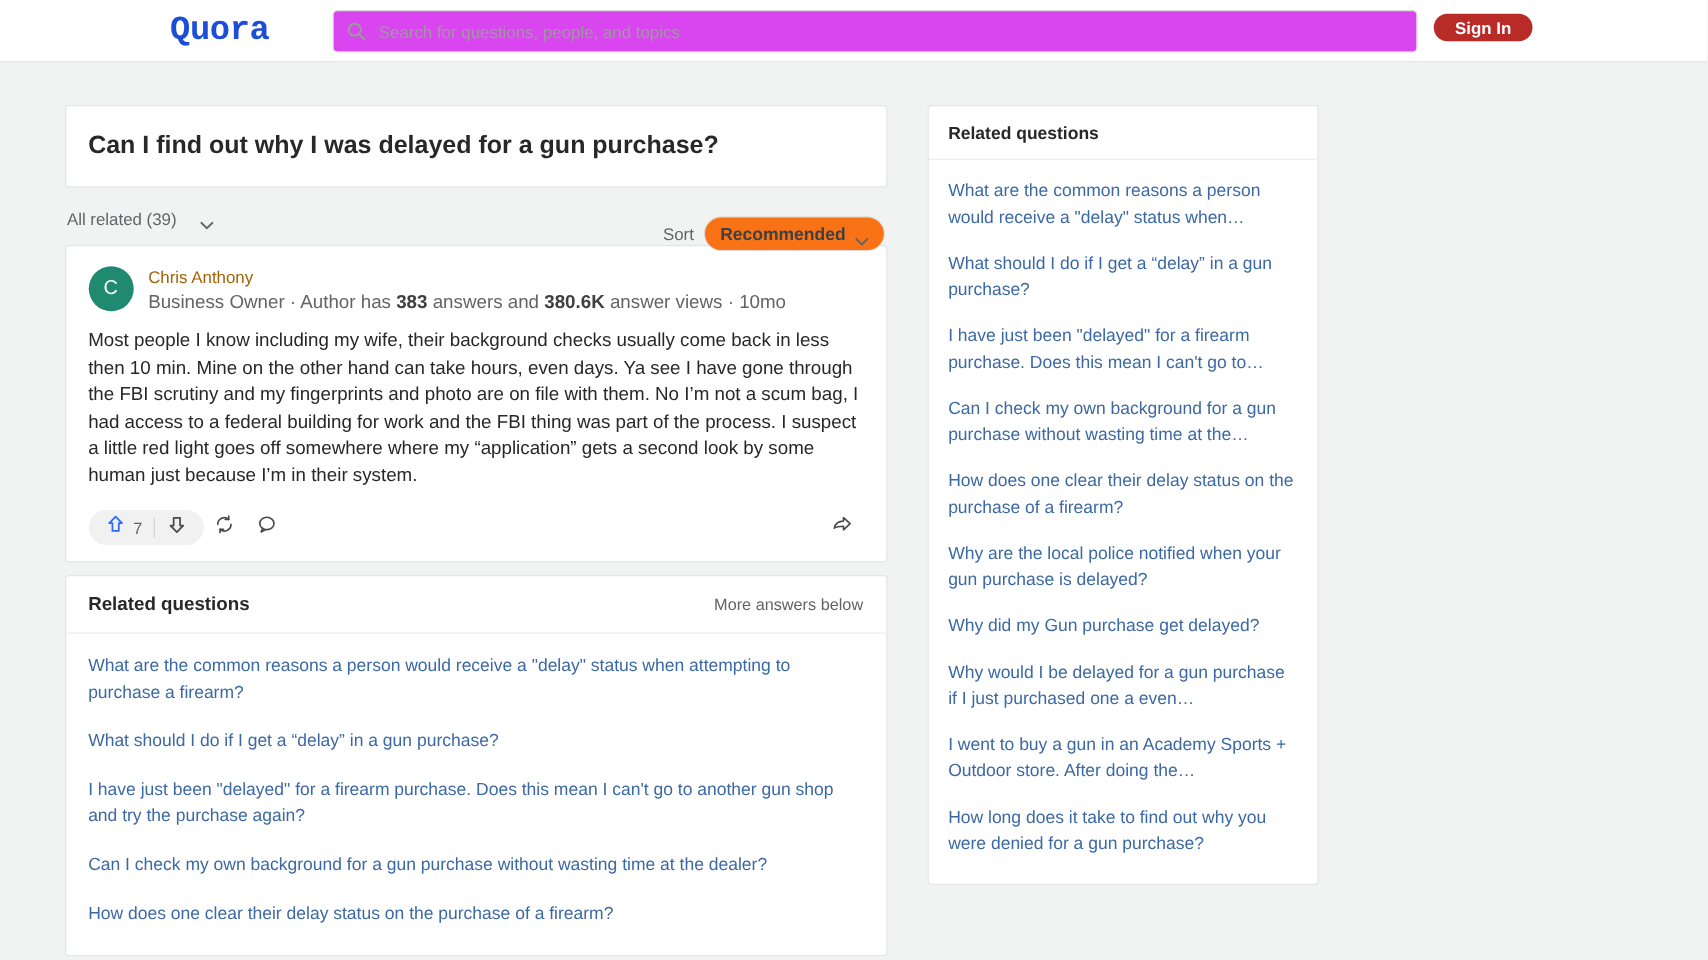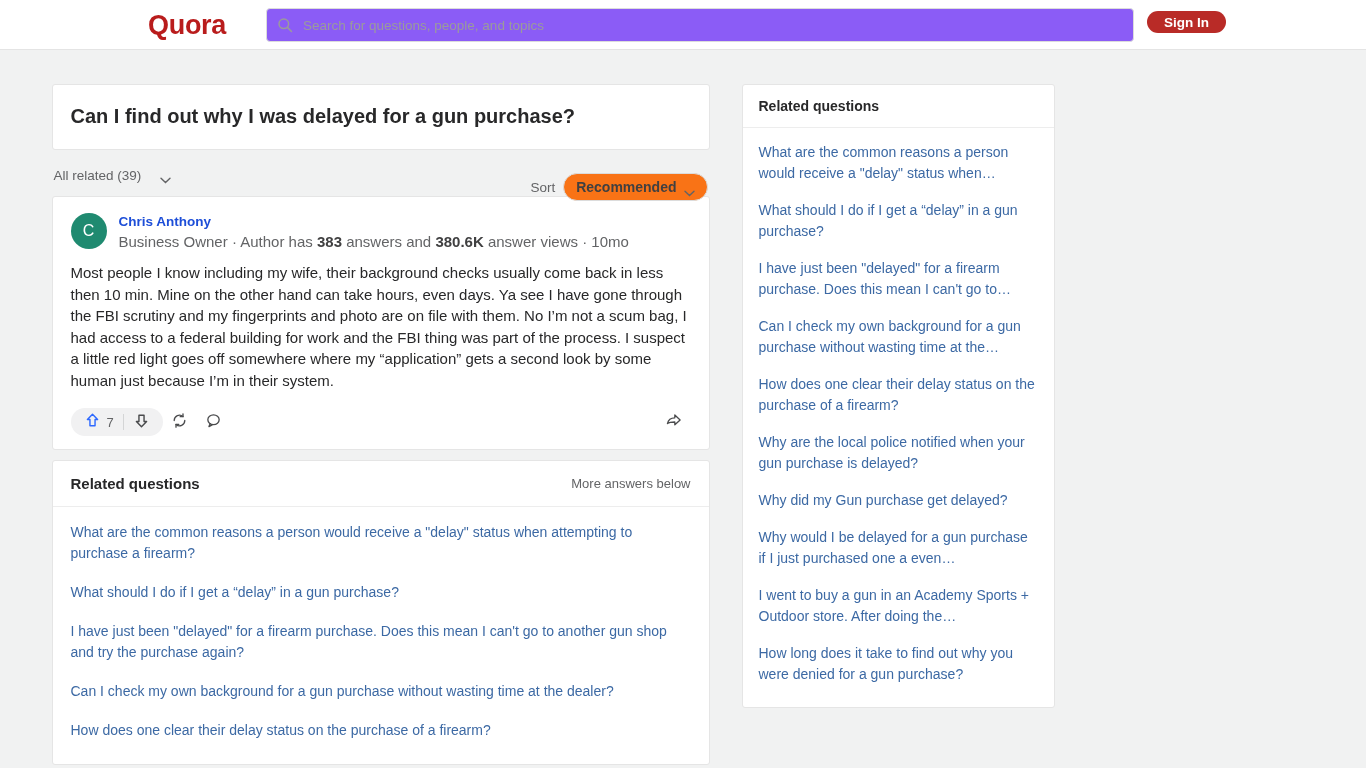--- a/index.html
+++ b/index.html
@@ -16,37 +16,37 @@
   .header {
     position: relative;
     height: 50px;
     background: #ffffff;
     border-bottom: 1px solid #e4e4e4;
     display: flex;
     align-items: center;
   }
   .logo {
     position: absolute;
-    left: 148px;
+    left: 136px;
     top: 11px;
-    color: #b91c1c;
-    font-family: Liberation Sans, sans-serif;
+    color: #1d4ed8;
+    font-family: Liberation Mono, monospace;
     font-size: 27px;
     font-weight: bold;
     letter-spacing: -0.3px;
     line-height: 28px;
     cursor: pointer;
   }
   .search-wrap {
     position: absolute;
     left: 266px;
     top: 8px;
     width: 868px;
     height: 34px;
-    background: #8b5cf6;
+    background: #d946ef;
     border: 1px solid #dcdcdc;
     border-radius: 4px;
     display: flex;
     align-items: center;
     padding: 0 10px;
   }
   .search-icon { width: 16px; height: 16px; flex: 0 0 16px; margin-right: 8px; }
   .search-input {
     border: none;
     outline: none;
@@ -153,22 +153,22 @@
     display: flex;
     align-items: center;
     justify-content: center;
     color: #ffffff;
     font-size: 16px;
     overflow: hidden;
     cursor: pointer;
   }
   .author-name {
     font-size: 13.5px;
-    font-weight: bold;
-    color: #1d4ed8;
+    font-weight: normal;
+    color: #a16207;
     line-height: 17px;
     cursor: pointer;
   }
   .author-meta {
     font-size: 15px;
     color: #636466;
     line-height: 19px;
     margin-top: 2px;
   }
   .author-meta b { color: #404041; font-weight: bold; }

